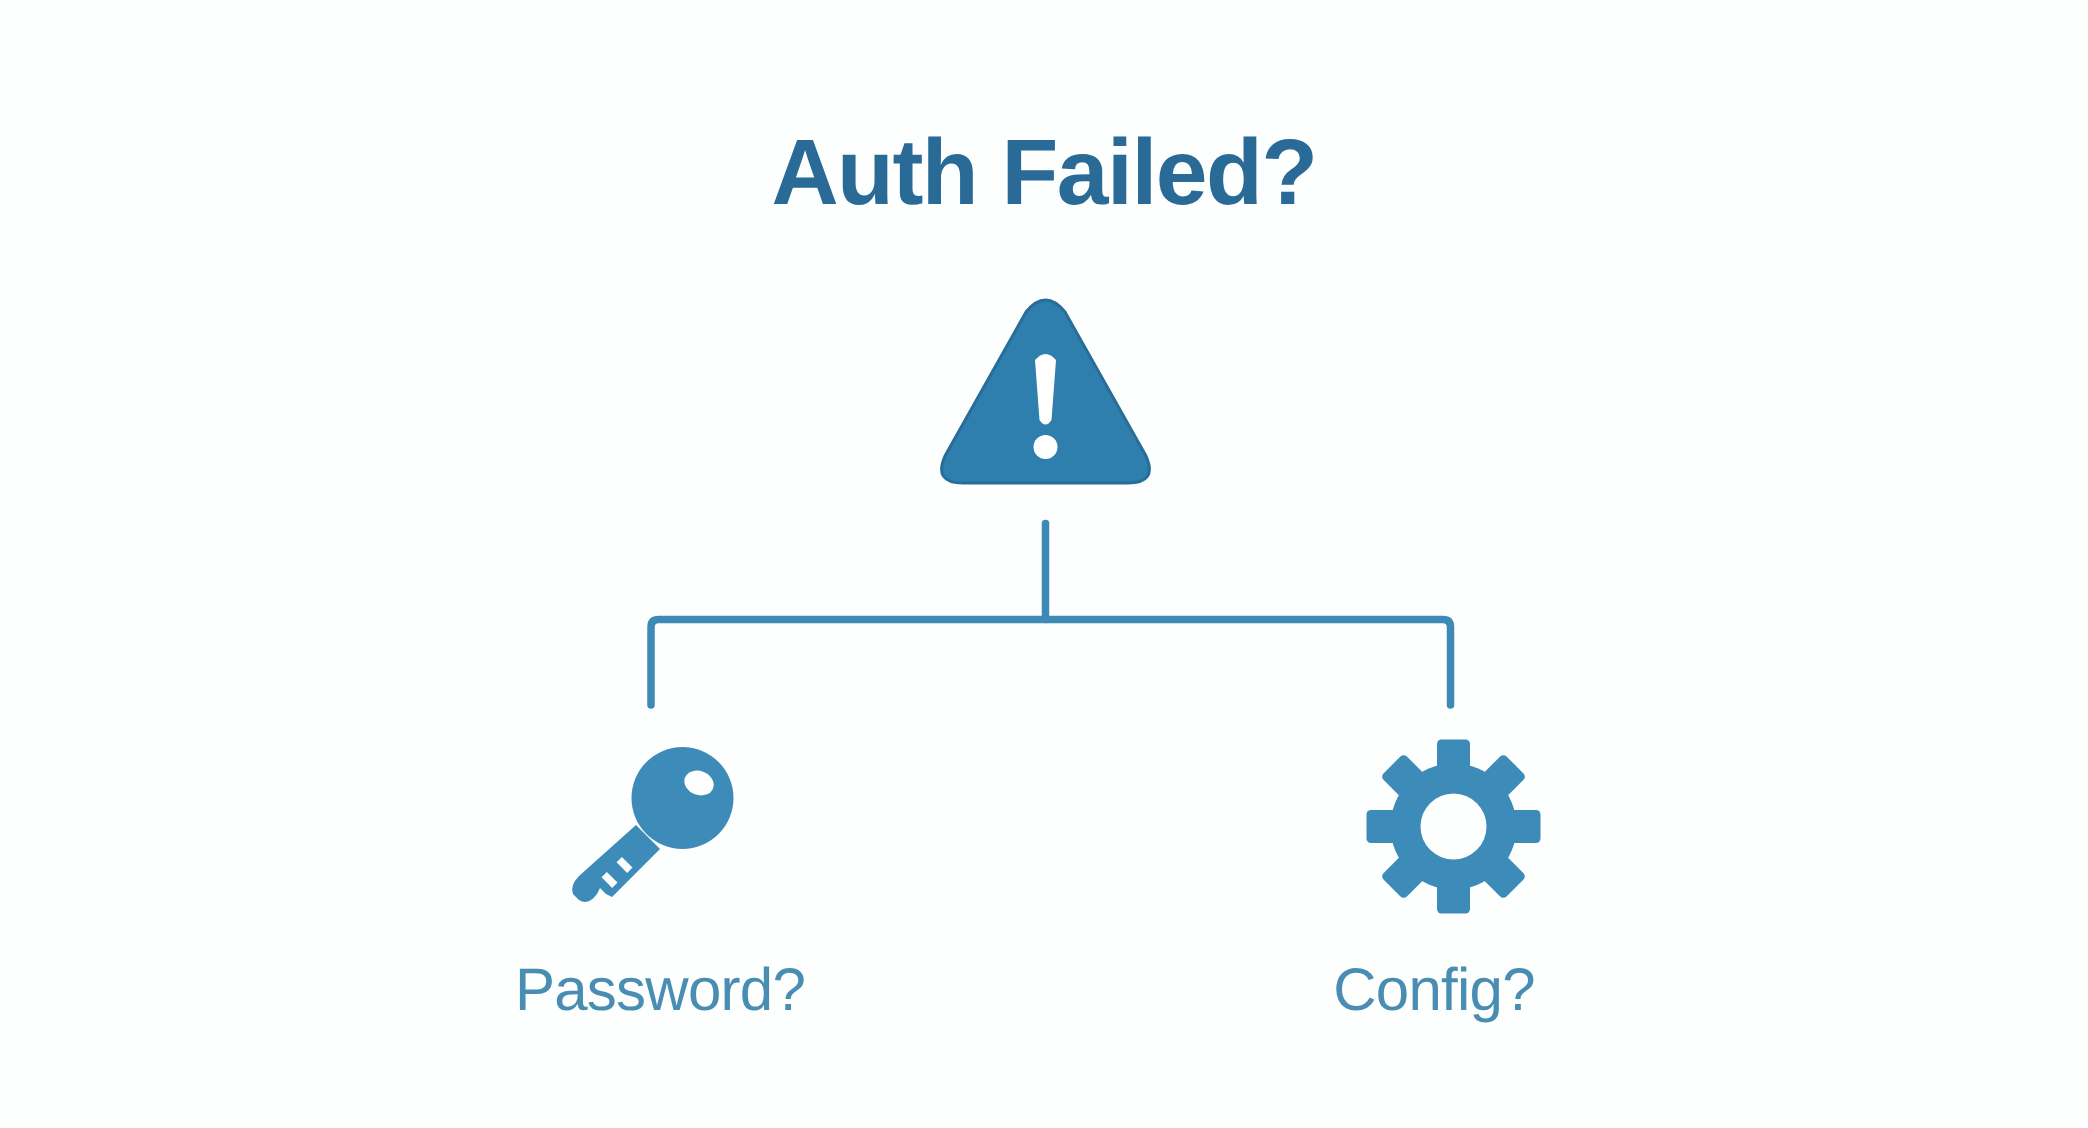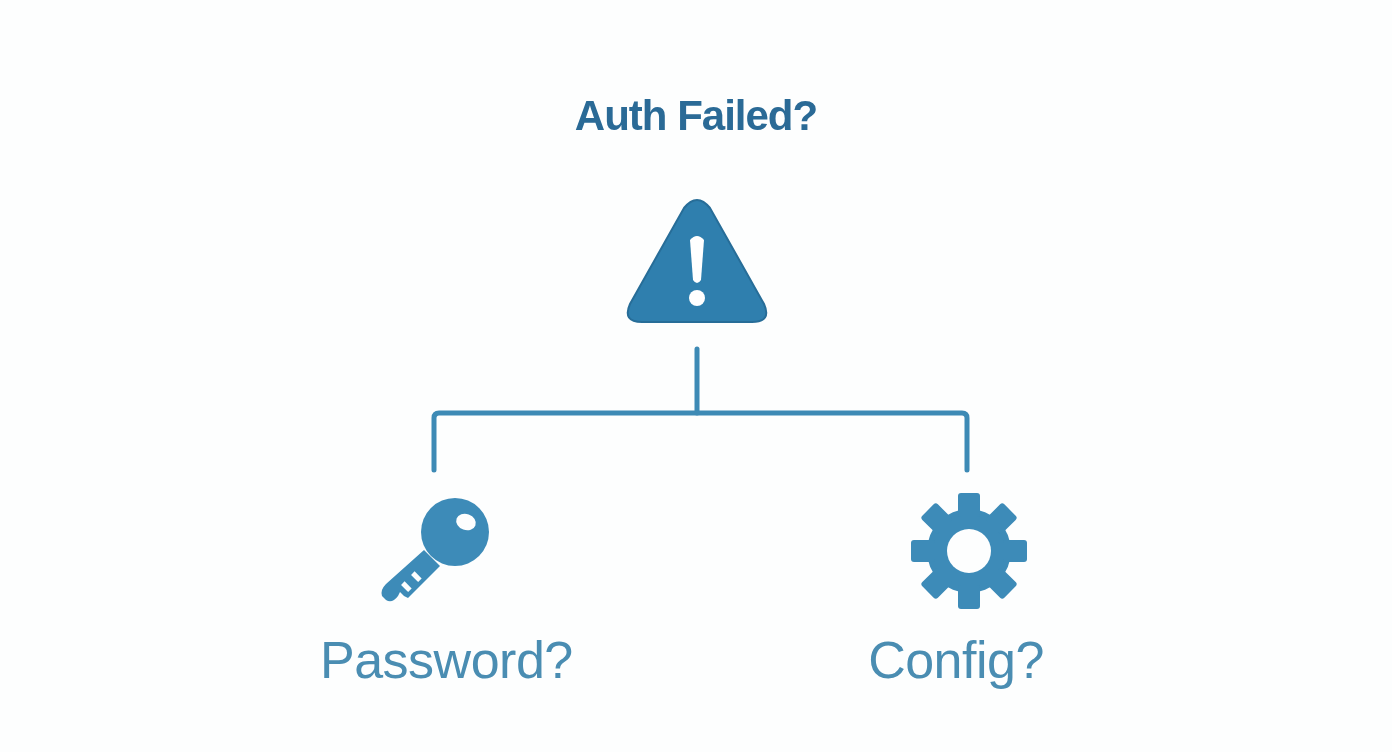--- a/index.html
+++ b/index.html
@@ -13,21 +13,21 @@
     body {
       position: relative;
       font-family: "Liberation Sans", "DejaVu Sans", sans-serif;
     }
     .title {
       position: absolute;
       left: 0;
       width: 1392px;
       top: 76px;
       text-align: center;
-      font-size: 42px;
+      font-size: 62px;
       font-weight: bold;
       color: #2a6a96;
       letter-spacing: -1px;
       line-height: 80px;
     }
     .warning {
       position: absolute;
       left: 624px;
       top: 198px;
       width: 146px;
@@ -51,21 +51,21 @@
     .gear-icon {
       position: absolute;
       left: 908px;
       top: 490px;
       width: 122px;
       height: 122px;
     }
     .label {
       position: absolute;
       top: 636px;
-      font-size: 52px;
+      font-size: 40px;
       color: #4a8db2;
       line-height: 48px;
       text-align: center;
       letter-spacing: -0.5px;
     }
     .label-password {
       left: 320px;
       width: 240px;
     }
     .label-config {

